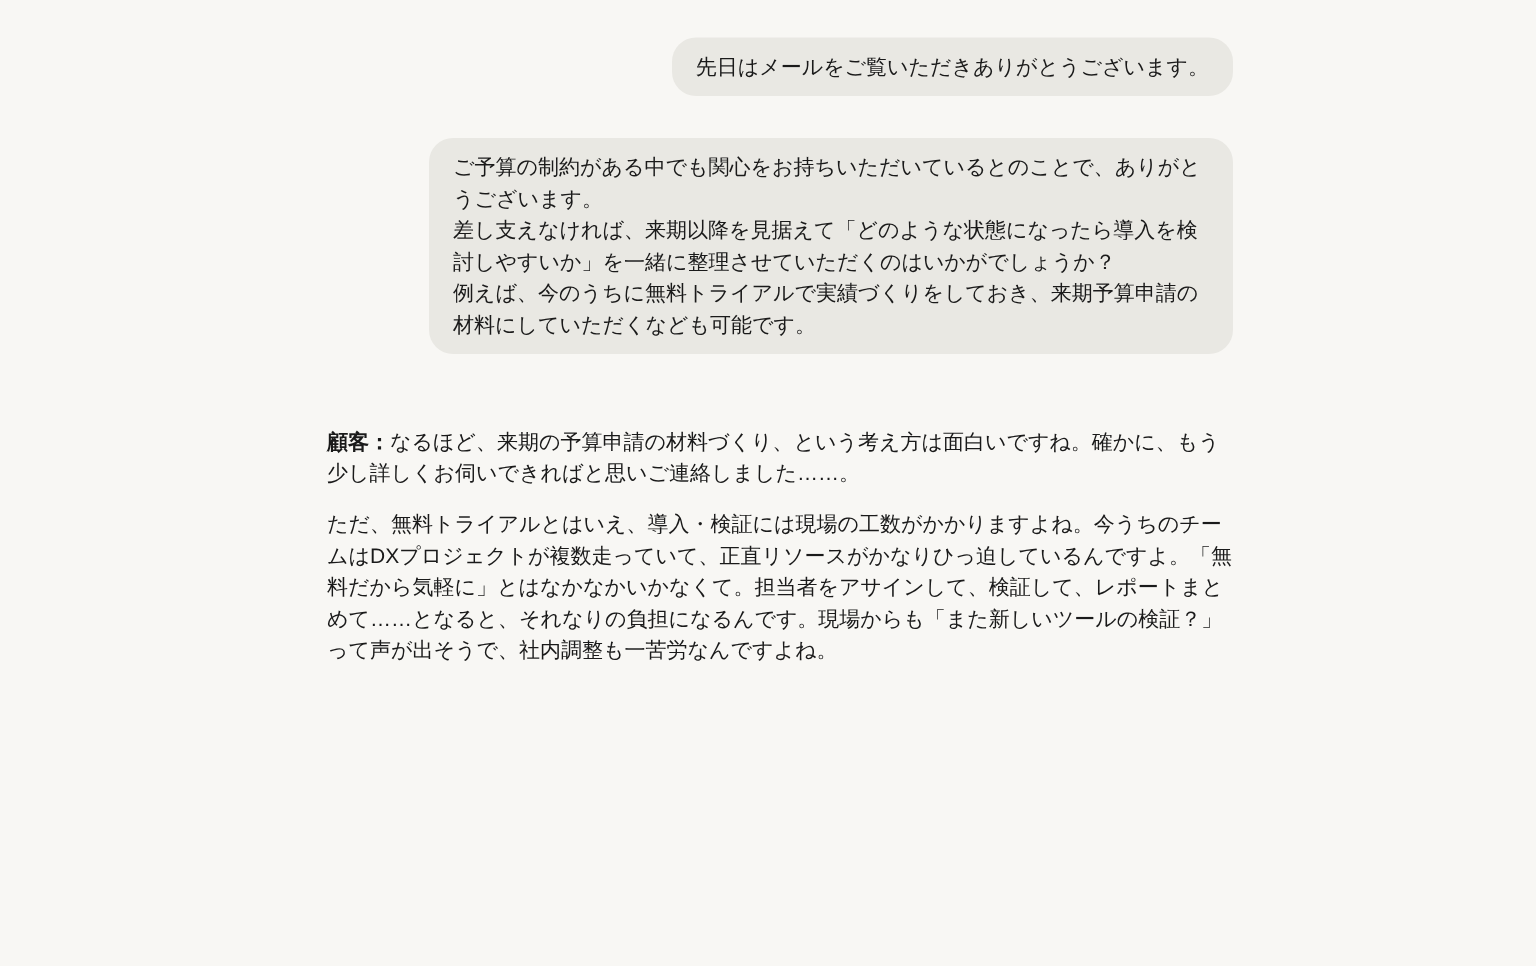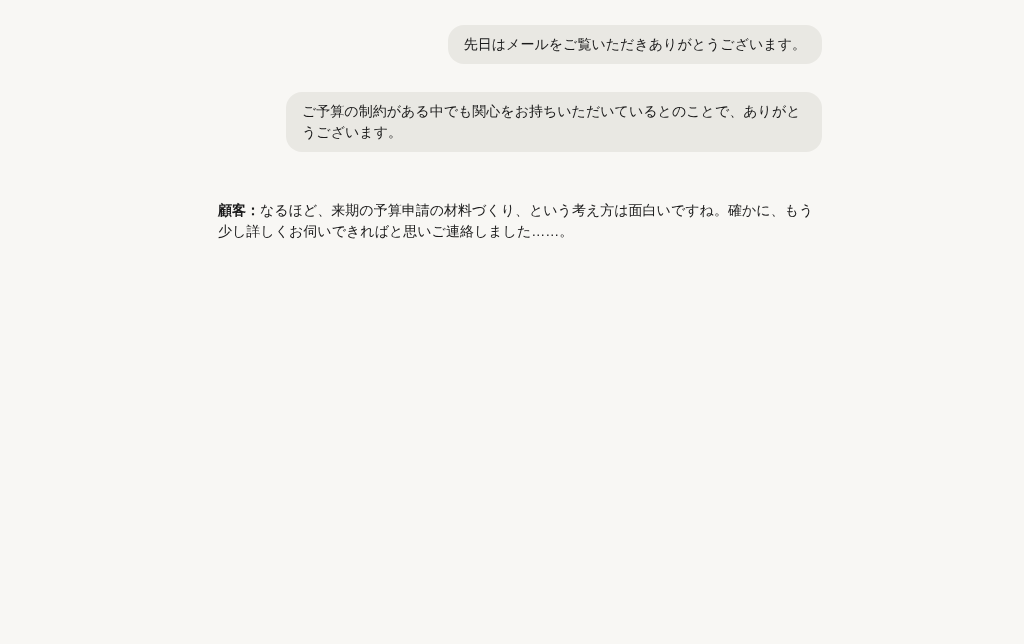--- a/index.html
+++ b/index.html
@@ -48,22 +48,27 @@
   <div class="msg msg-user">
     <div class="bubble">
       <span class="line">先日はメールをご覧いただきありがとうございます。</span>
     </div>
   </div>
 
 
   <div class="msg msg-user">
     <div class="bubble">
       <span class="line">ご予算の制約がある中でも関心をお持ちいただいているとのことで、ありがとうございます。</span>
+      <span class="line">差し支えなければ、来期以降を見据えて「どのような状態になったら導入を検討しやすいか」を一緒に整理させていただくのはいかがでしょうか？</span>
+      <span class="line">例えば、今のうちに無料トライアルで実績づくりをしておき、来期予算申請の材料にしていただくなども可能です。</span>
     </div>
   </div>
 
   <div class="msg msg-assistant">
     <p>
       <span class="speaker">顧客：</span><span>なるほど、来期の予算申請の材料づくり、という考え方は面白いですね。確かに、もう少し詳しくお伺いできればと思いご連絡しました……。</span>
     </p>
+    <p>
+      <span>ただ、無料トライアルとはいえ、導入・検証には現場の工数がかかりますよね。今うちのチームはDXプロジェクトが複数走っていて、正直リソースがかなりひっ迫しているんですよ。「無料だから気軽に」とはなかなかいかなくて。担当者をアサインして、検証して、レポートまとめて……となると、それなりの負担になるんです。現場からも「また新しいツールの検証？」って声が出そうで、社内調整も一苦労なんですよね。</span>
+    </p>
   </div>
 
 </div>
 
 </body></html>

